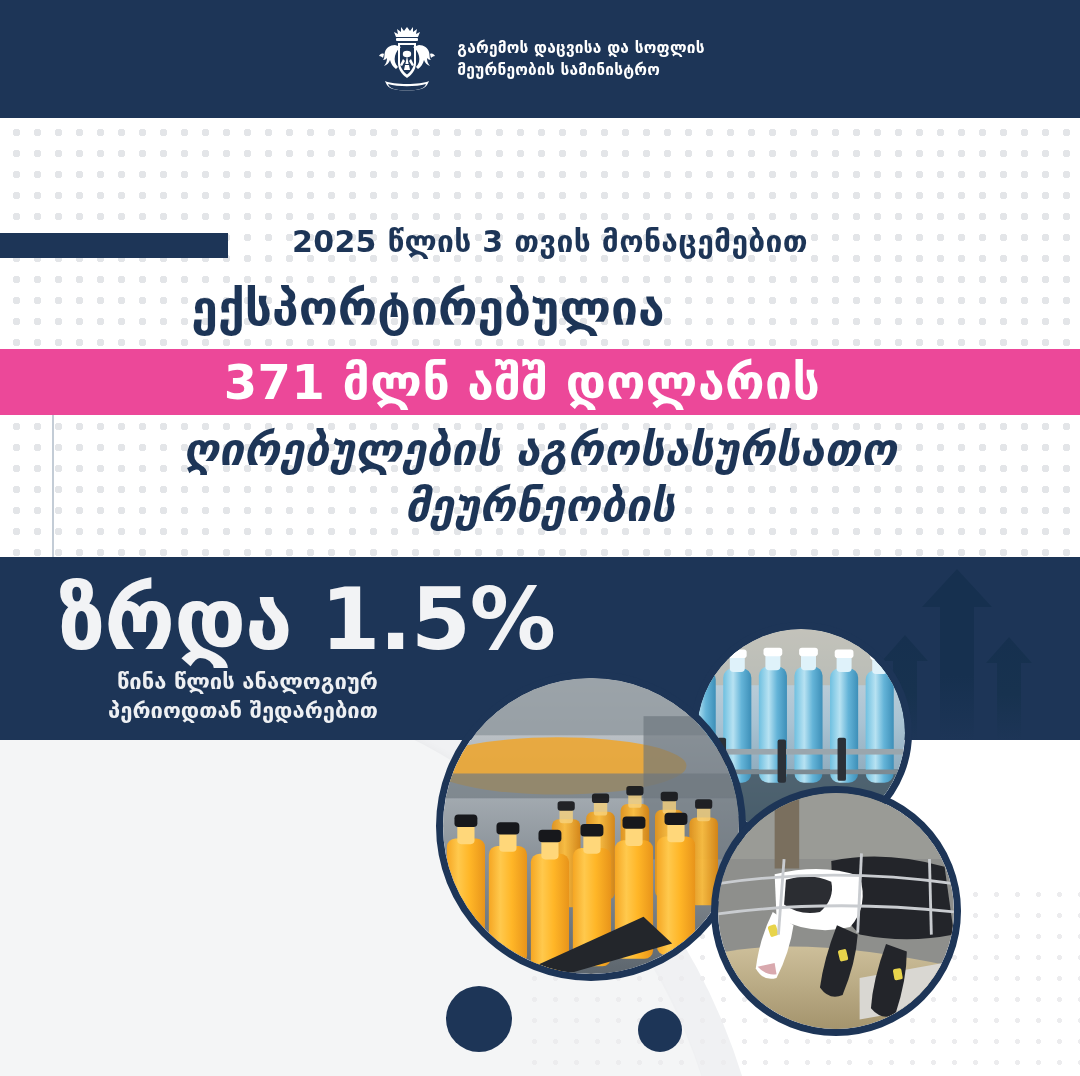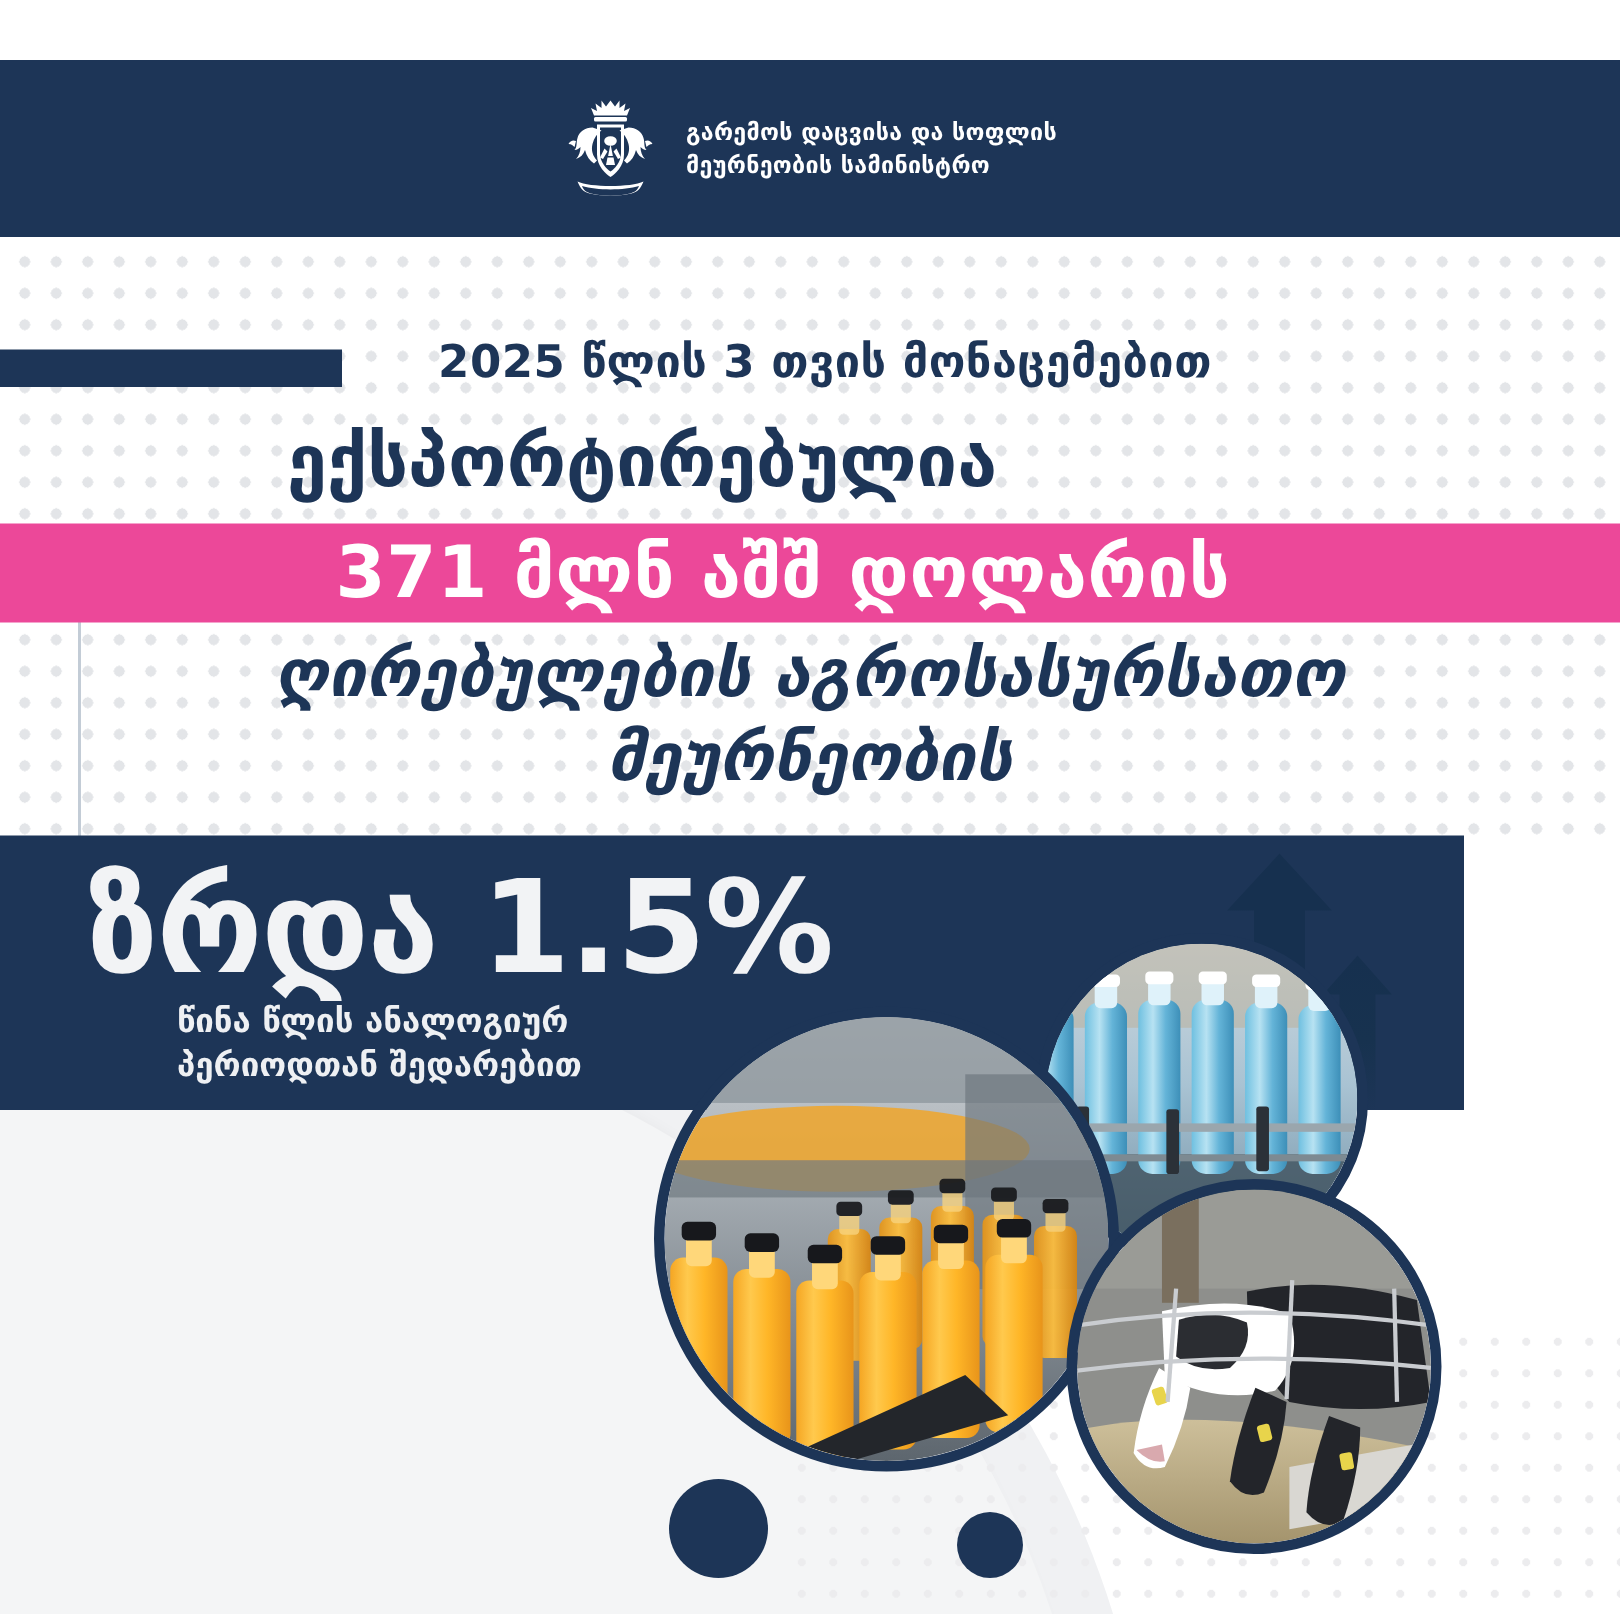--- a/index.html
+++ b/index.html
@@ -22,21 +22,21 @@
     position:absolute;left:520px;top:880px;width:560px;height:196px;
     background-image:radial-gradient(#ececee 2.6px, transparent 2.7px);
     background-size:21px 21px;
     background-position:4px 4px;
   }
 
   
   .header{
     position:absolute;left:0;top:0;width:1080px;height:118px;
     background:#1d3557;
-    display:flex;align-items:center;justify-content:center;margin-top:40px;
+    display:flex;align-items:center;justify-content:center;
   }
   .header-inner{display:flex;align-items:center;gap:18px;}
   .crest{width:64px;height:72px;display:block;}
   .ministry-name{
     color:#ffffff;font-size:15.5px;font-weight:700;line-height:1.45;
     letter-spacing:.2px;white-space:pre-line;
   }
 
   
   .thin-frame{
@@ -65,29 +65,30 @@
     color:#ffffff;font-size:48px;font-weight:800;letter-spacing:.5px;
     transform:translateX(-18px);
   }
   .headline3{
     position:absolute;left:0;top:422px;width:1080px;text-align:center;
     color:#1d3557;font-size:44px;font-weight:800;line-height:1.28;font-style:italic;
   }
 
   
   .growth-band{
-    position:absolute;left:0;top:557px;width:976px;height:183px;background:#1d3557;
+    position:absolute;left:0;top:557px;width:1080px;height:183px;background:#1d3557;
     overflow:hidden;
+    text-align:right;
   }
   .growth-value{
     position:absolute;left:58px;top:12px;
     color:#f2f3f5;font-size:86px;font-weight:800;letter-spacing:-1px;white-space:nowrap;
   }
   .growth-note{
-    position:absolute;left:118px;top:110px;
+    position:absolute;left:108px;top:110px;
     color:#eef0f3;font-size:22px;font-weight:600;line-height:1.32;white-space:pre-line;
   }
   .arrows{position:absolute;right:48px;top:6px;width:150px;height:178px;}
 
   
   .arc{position:absolute;border-radius:50%;}
   .arc1{left:-470px;top:640px;width:1240px;height:1240px;background:#f0f1f3;}
   .arc2{left:-430px;top:676px;width:1160px;height:1160px;background:#f4f5f6;
         box-shadow:-6px -4px 10px rgba(0,0,0,.035);}
   .arc3{left:-560px;top:610px;width:1060px;height:1060px;background:#ededef;}

